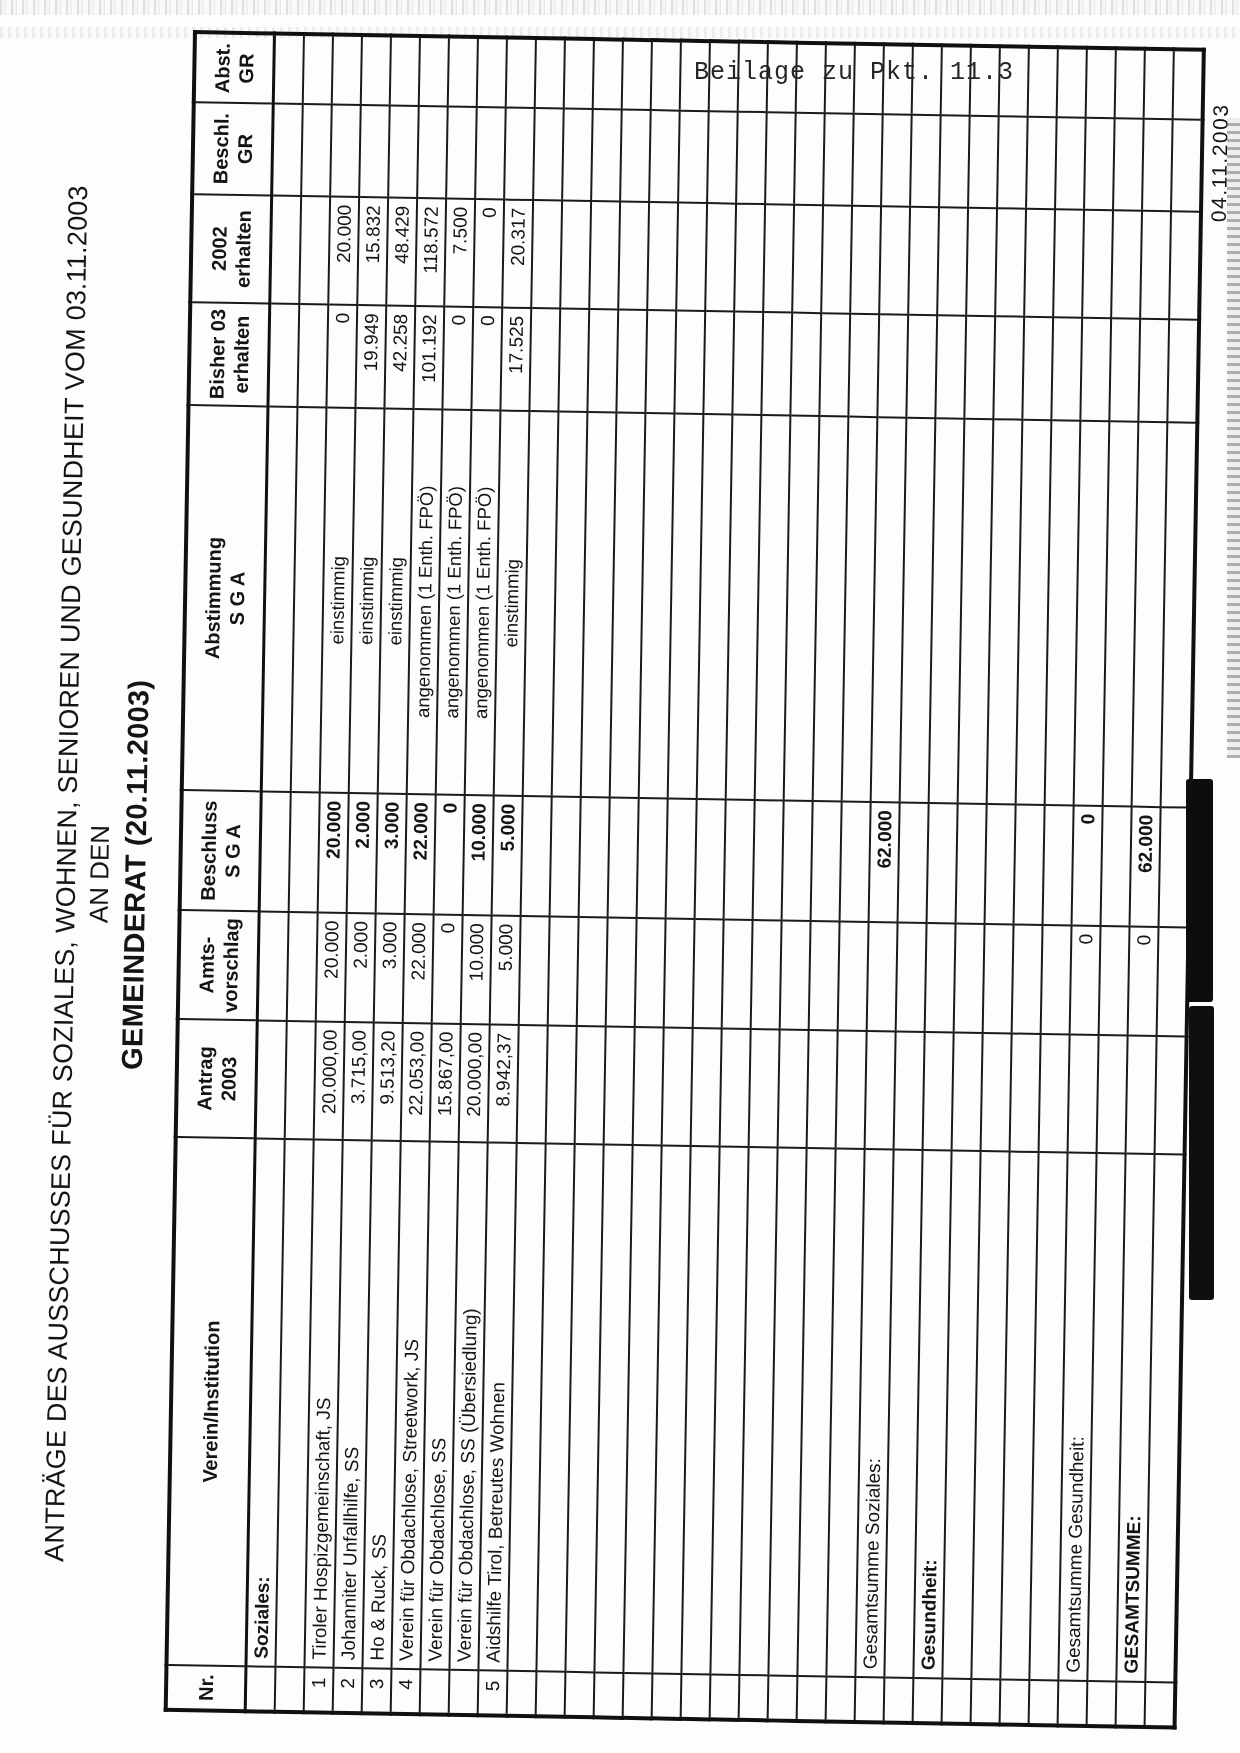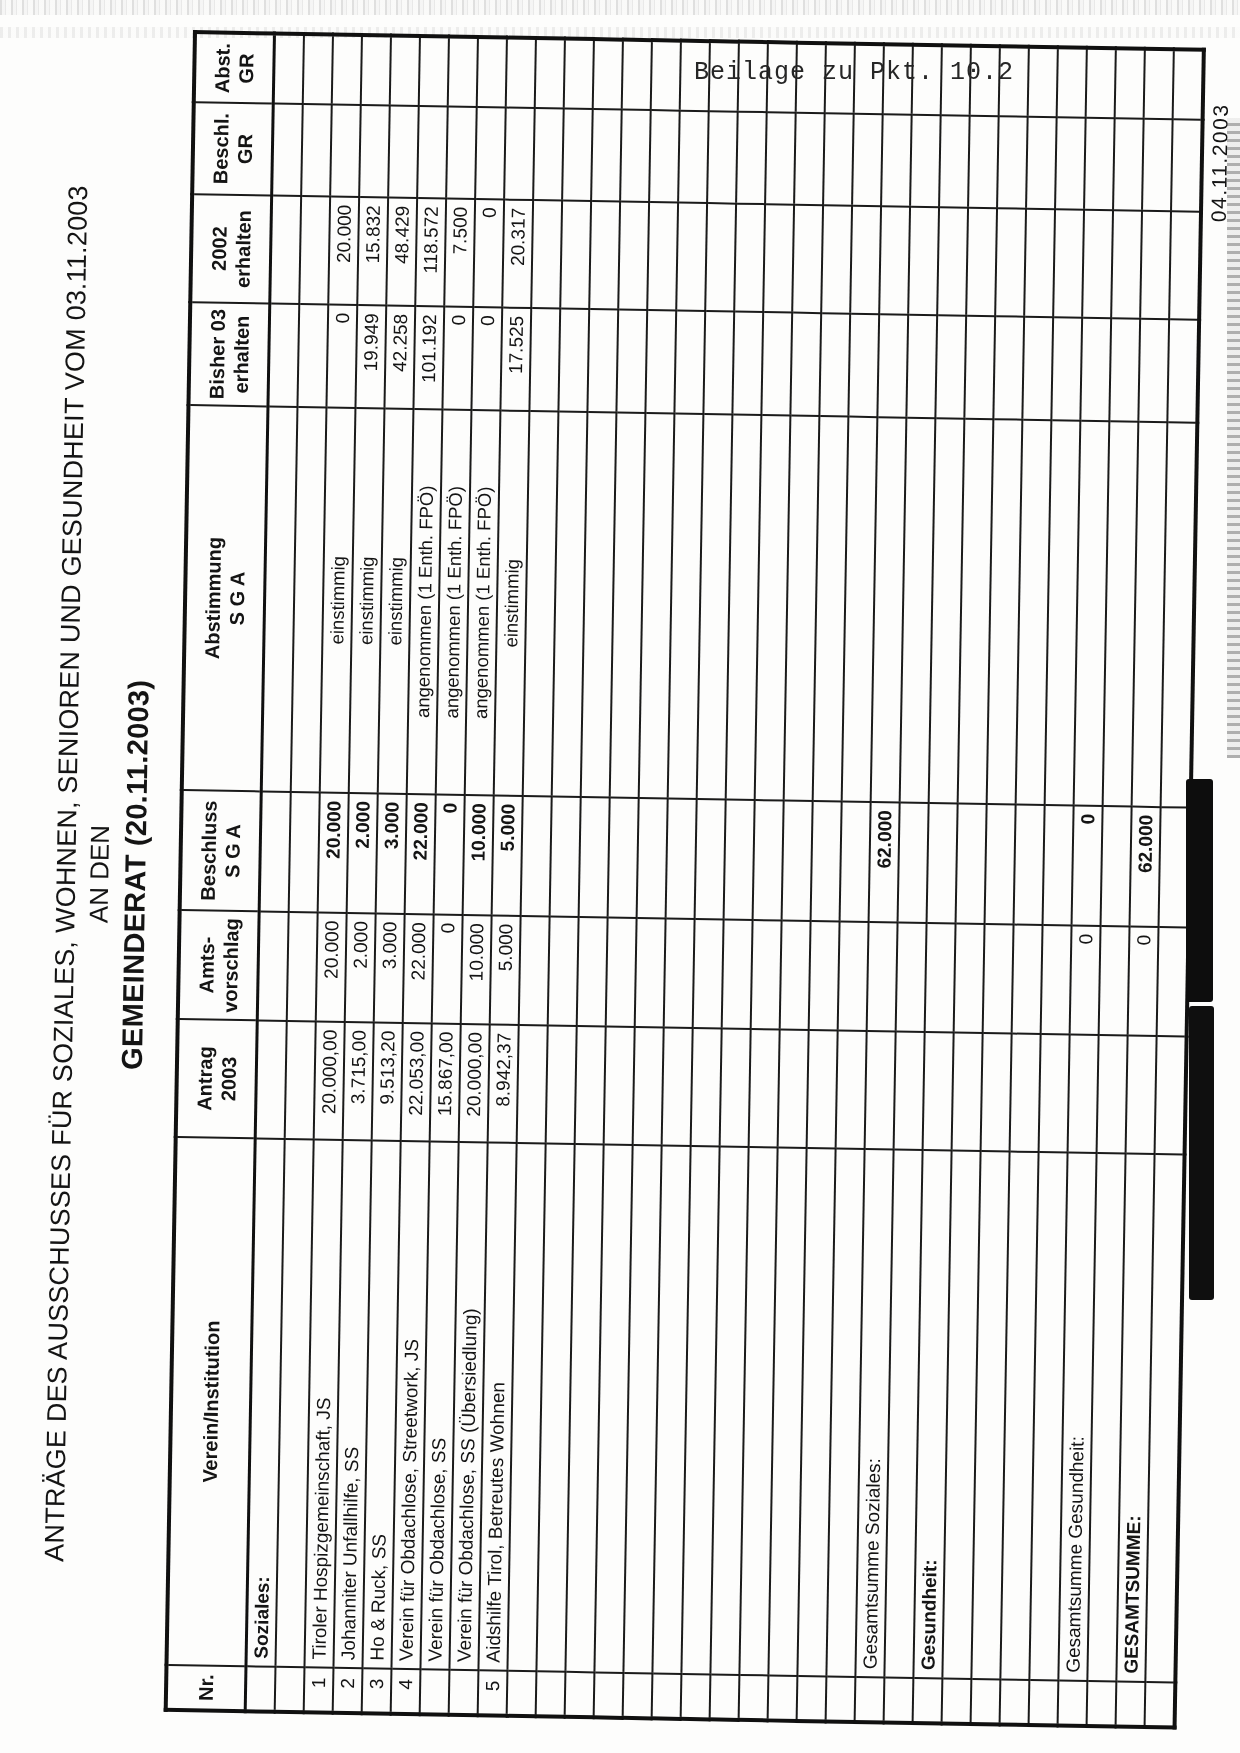--- a/index.html
+++ b/index.html
@@ -484,19 +484,19 @@
             <td class="c7"></td>
             <td class="c8"></td>
             <td class="c9"></td>
           </tr>
         </tbody>
     </table>
 
     <div class="footer-date">04.11.2003</div>
   </div>
 
-  <div class="stamp">Beilage zu Pkt. 10.2</div>
+  <div class="stamp">Beilage zu Pkt. 11.3</div>
 
   <div class="edge-streak"></div>
   <div class="bar1"></div>
   <div class="bar2"></div>
 
 </div>
 
 </body></html>

